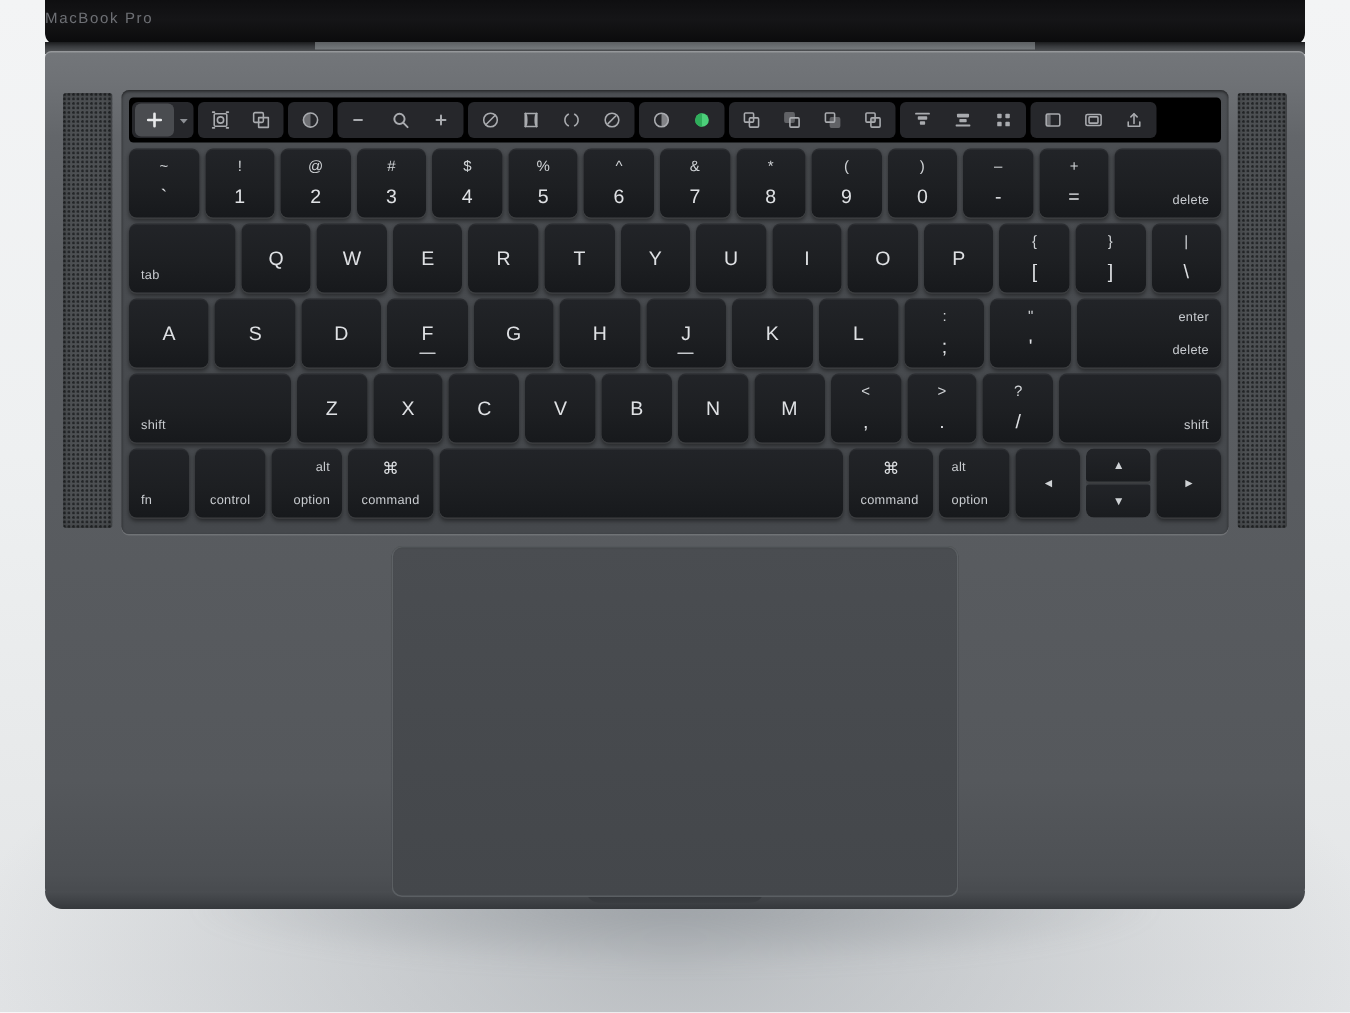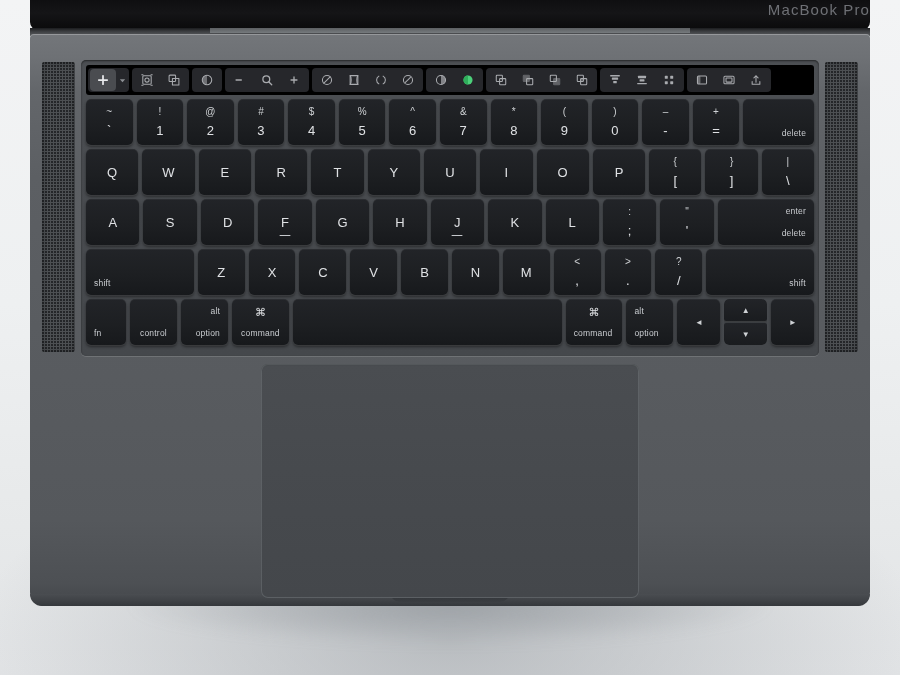--- a/index.html
+++ b/index.html
@@ -34,23 +34,23 @@
   #lid {
     position: absolute;
     left: 30px; top: -36px;
     width: 840px; height: 66px;
     background: linear-gradient(180deg, #0b0b0c 0%, #0e0e10 52%, #151517 74%, #0a0a0b 100%);
     border-radius: 0 0 8px 8px;
   }
   #lid-logo {
     position: absolute;
     left: 0; right: 0; bottom: 12px;
-    text-align: right;
+    text-align: left;
     color: #6e7075;
-    font-size: 15px;
+    font-size: 10px;
     letter-spacing: 1.1px;
     font-family: "Liberation Sans", sans-serif;
   }
   
   #hinge {
     position: absolute;
     left: 30px; top: 28px;
     width: 840px; height: 8px;
     background: linear-gradient(180deg, #1b1c1e 0%, #3a3c3f 40%, #4b4d50 70%, #55585b 100%);
   }
@@ -575,20 +575,23 @@
             </div>
             <div class="key">
               <span class="up">+</span>
               <span class="lo">=</span>
             </div>
             <div class="key w-delete">
               <span class="word br">delete</span>
             </div>
           </div>
           <div class="krow">
+            <div class="key w-tab">
+              <span class="word bl">tab</span>
+            </div>
             <div class="key">
               <span class="glyph">Q</span>
             </div>
             <div class="key">
               <span class="glyph">W</span>
             </div>
             <div class="key">
               <span class="glyph">E</span>
             </div>
             <div class="key">

